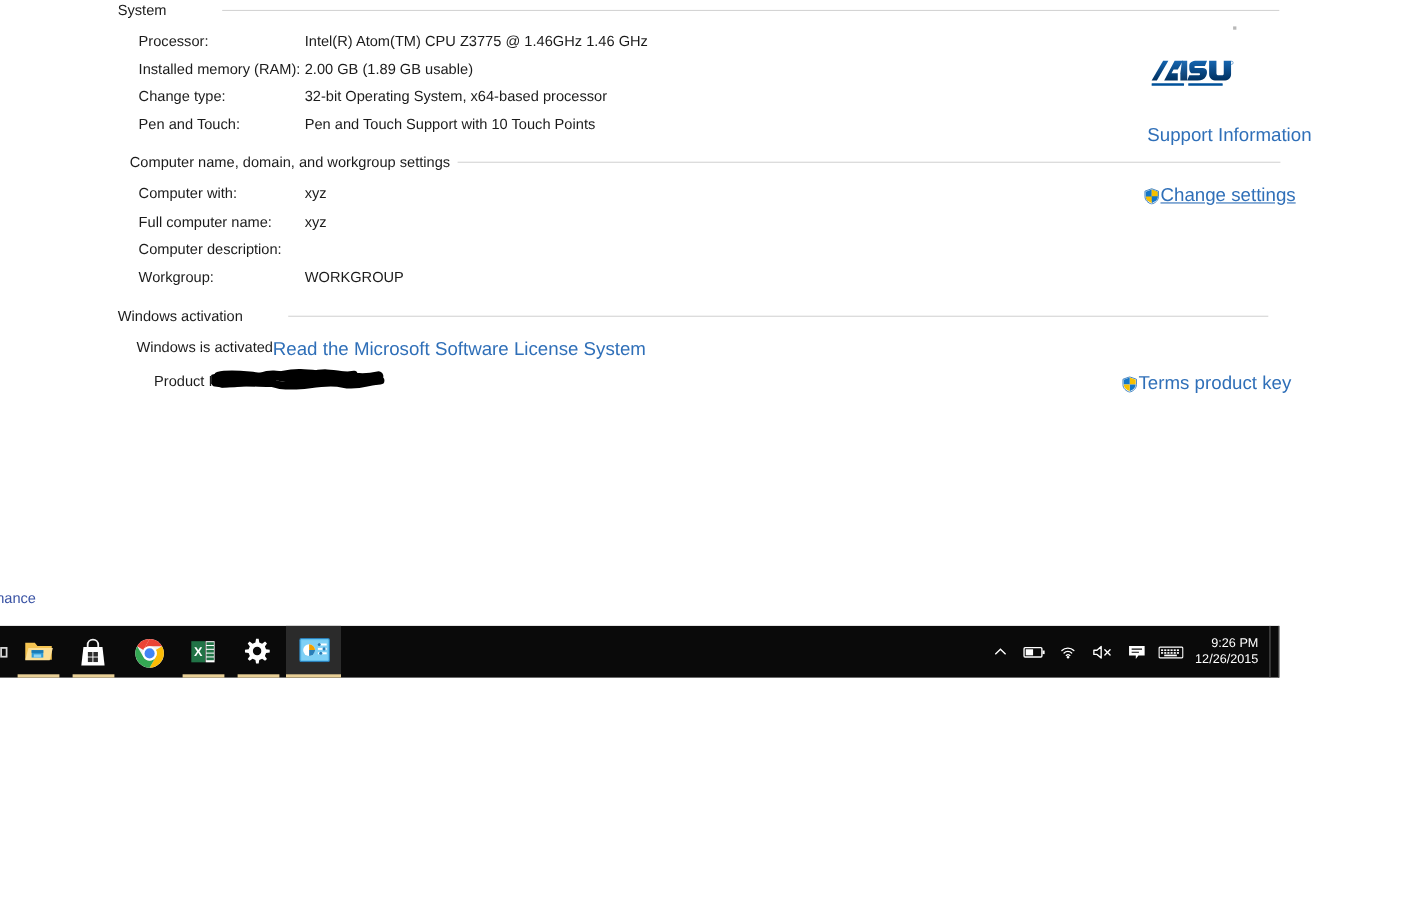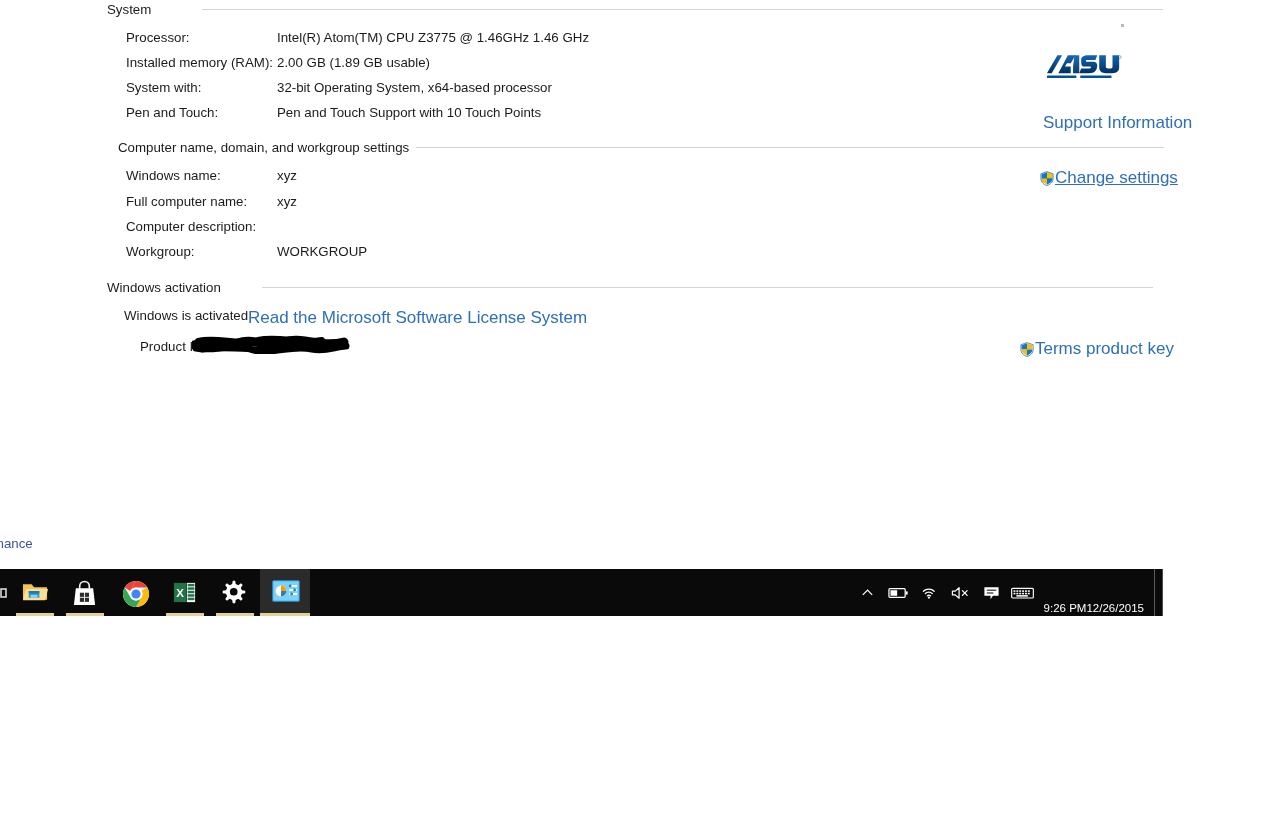--- a/index.html
+++ b/index.html
@@ -173,20 +173,21 @@
     display: flex;
     align-items: center;
     justify-content: center;
     cursor: default;
   }
   .tray-btn svg { display: block; }
   #clock {
     height: 47px;
     padding: 0 10px 0 6px;
     display: flex;
+    flex-direction: column;
     align-items: flex-end;
     justify-content: center;
     color: #ffffff;
     font-size: 11.5px;
     line-height: 15px;
     cursor: default;
   }
   #show-desktop {
     width: 6px;
     height: 47px;
@@ -207,21 +208,21 @@
     <span class="r-label">Processor:</span>
     <span class="r-value">Intel(R) Atom(TM) CPU  Z3775  @ 1.46GHz   1.46 GHz</span>
   </div>
 
   <div class="row" style="left:126px; top:55px;">
     <span class="r-label">Installed memory (RAM):</span>
     <span class="r-value">2.00 GB (1.89 GB usable)</span>
   </div>
 
   <div class="row" style="left:126px; top:80px;">
-    <span class="r-label">System with:</span>
+    <span class="r-label">Change type:</span>
     <span class="r-value">32-bit Operating System, x64-based processor</span>
   </div>
 
   <div class="row" style="left:126px; top:105px;">
     <span class="r-label">Pen and Touch:</span>
     <span class="r-value">Pen and Touch Support with 10 Touch Points</span>
   </div>
 
   <div id="asus-dot"></div>
   <div id="asus-logo">
@@ -257,21 +258,21 @@
   </div>
 
   <a class="cp-link link-abs" style="left:1043px; top:113px;">Support Information</a>
 
   <div class="group-head" style="left:118px; top:140px; width:1046px;">
     <span class="ghd-label">Computer name, domain, and workgroup settings</span>
     <span class="ghd-rule"></span>
   </div>
 
   <div class="row" style="left:126px; top:168px;">
-    <span class="r-label">Windows name:</span>
+    <span class="r-label">Computer with:</span>
     <span class="r-value">xyz</span>
   </div>
 
   <div class="row" style="left:126px; top:194px;">
     <span class="r-label">Full computer name:</span>
     <span class="r-value">xyz</span>
   </div>
 
   <div class="row" style="left:126px; top:219px;">
     <span class="r-label">Computer description:</span>

